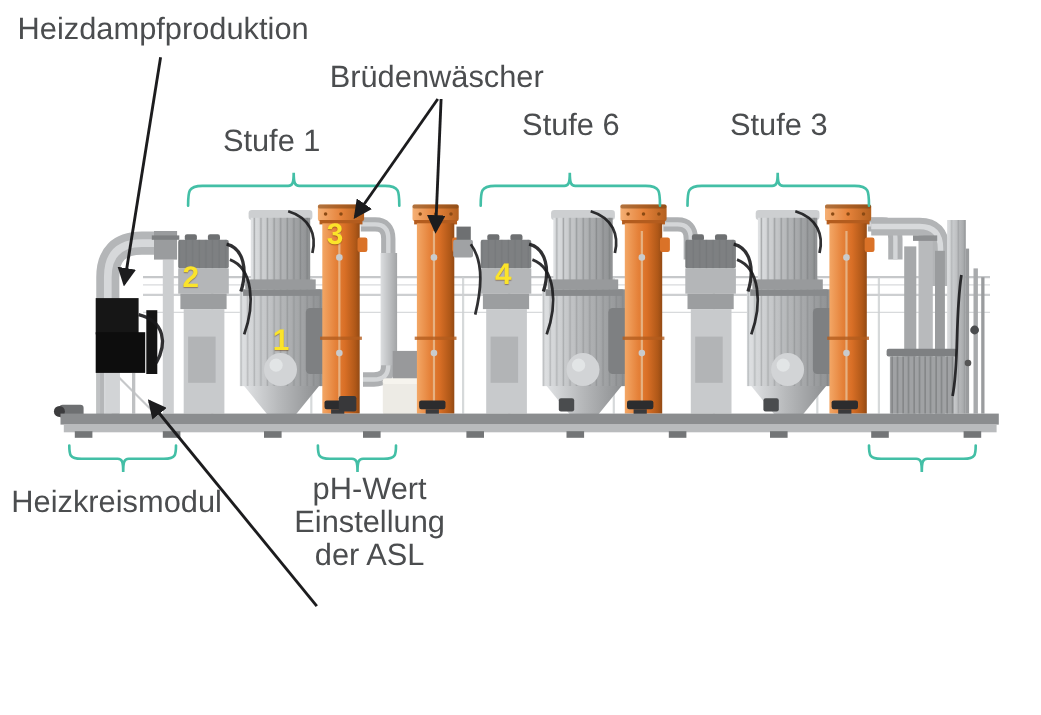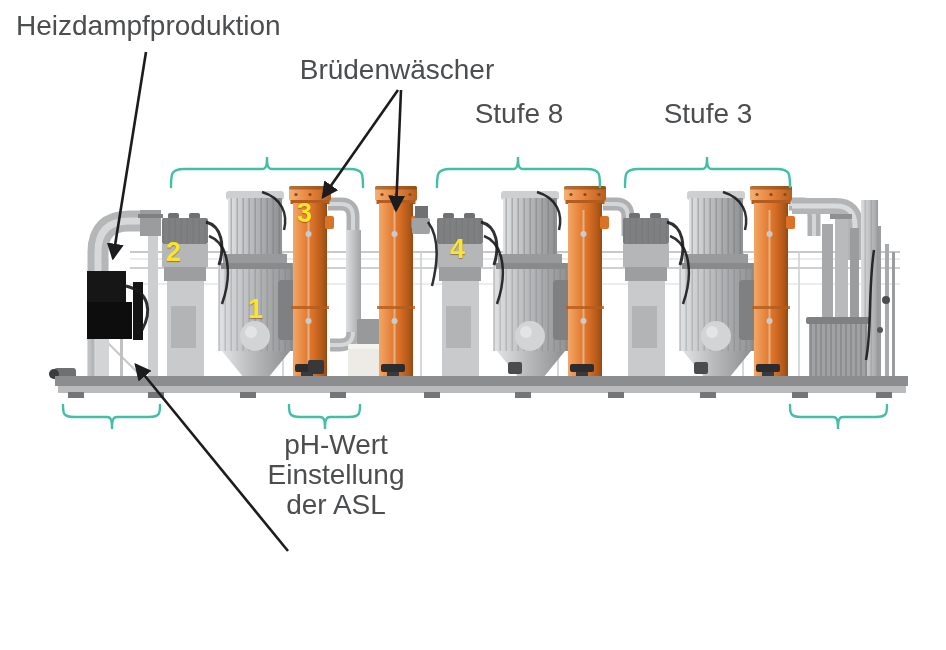--- a/index.html
+++ b/index.html
@@ -229,25 +229,27 @@
       <path class="ar" d="M398,90 L323,197" marker-end="url(#ah)"></path>
       <path class="ar" d="M401,90 L396,210" marker-end="url(#ah)"></path>
       <path class="ar" d="M288,551 L136,365" marker-end="url(#ah)"></path>
     </g>
   </svg>
 
   <div class="lab center" style="left:297px;top:54px;width:200px;">Brüdenwäscher</div>
 
   <div class="lab" style="left:16px;top:10px;">Heizdampfproduktion</div>
 
-
-  <div class="lab center" style="left:439px;top:98px;width:160px;">Stufe 8</div>
+  <div class="lab center" style="left:167px;top:112px;width:160px;">Stufe 1</div>
+
+  <div class="lab center" style="left:439px;top:98px;width:160px;">Stufe 6</div>
 
   <div class="lab center" style="left:628px;top:98px;width:160px;">Stufe 3</div>
 
+  <div class="lab center" style="left:5px;top:440px;width:202px;">Heizkreismodul</div>
 
   <div class="lab center" style="left:236px;top:430px;width:200px;line-height:30px;">
     <span>pH-Wert</span>
     <span>Einstellung</span>
     <span>der ASL</span>
   </div>
 
 
 
   <div class="num" style="left:248px;top:294px;">1</div>

